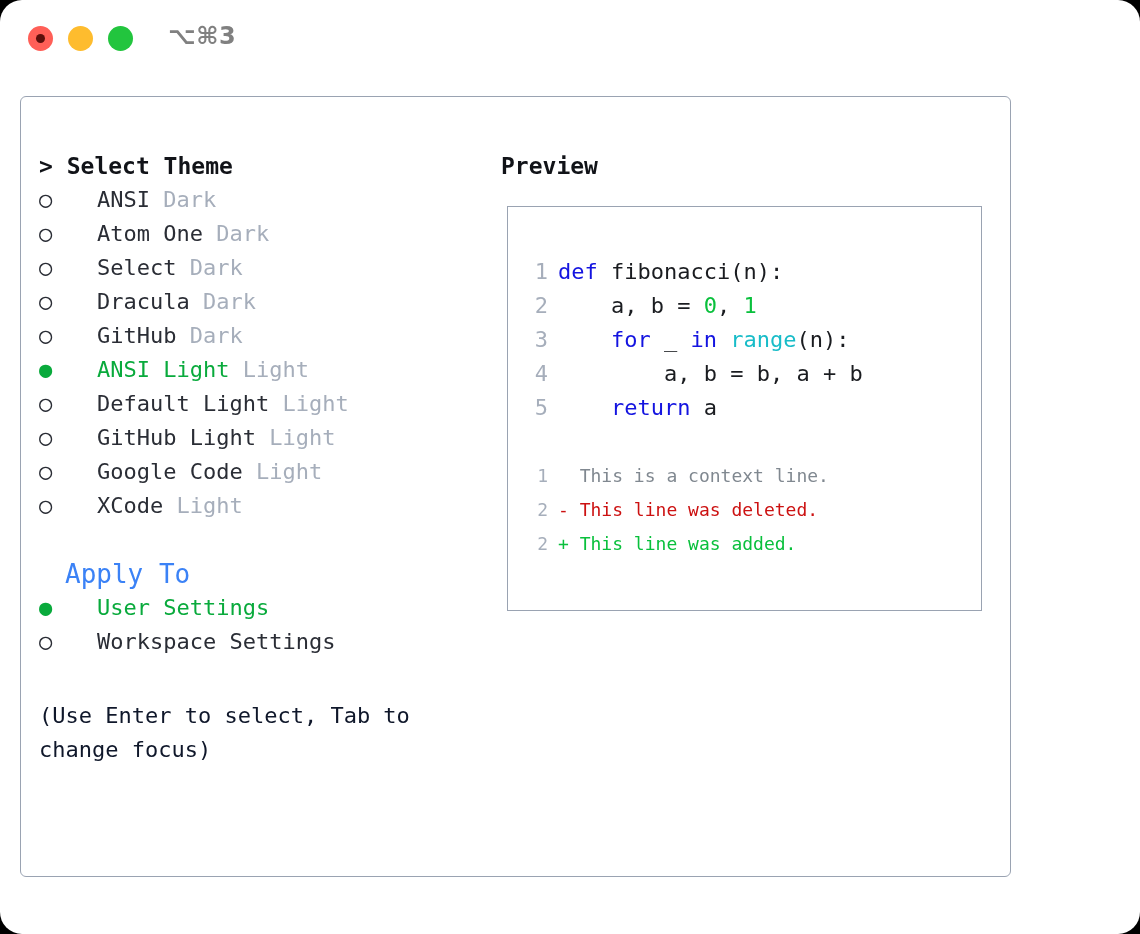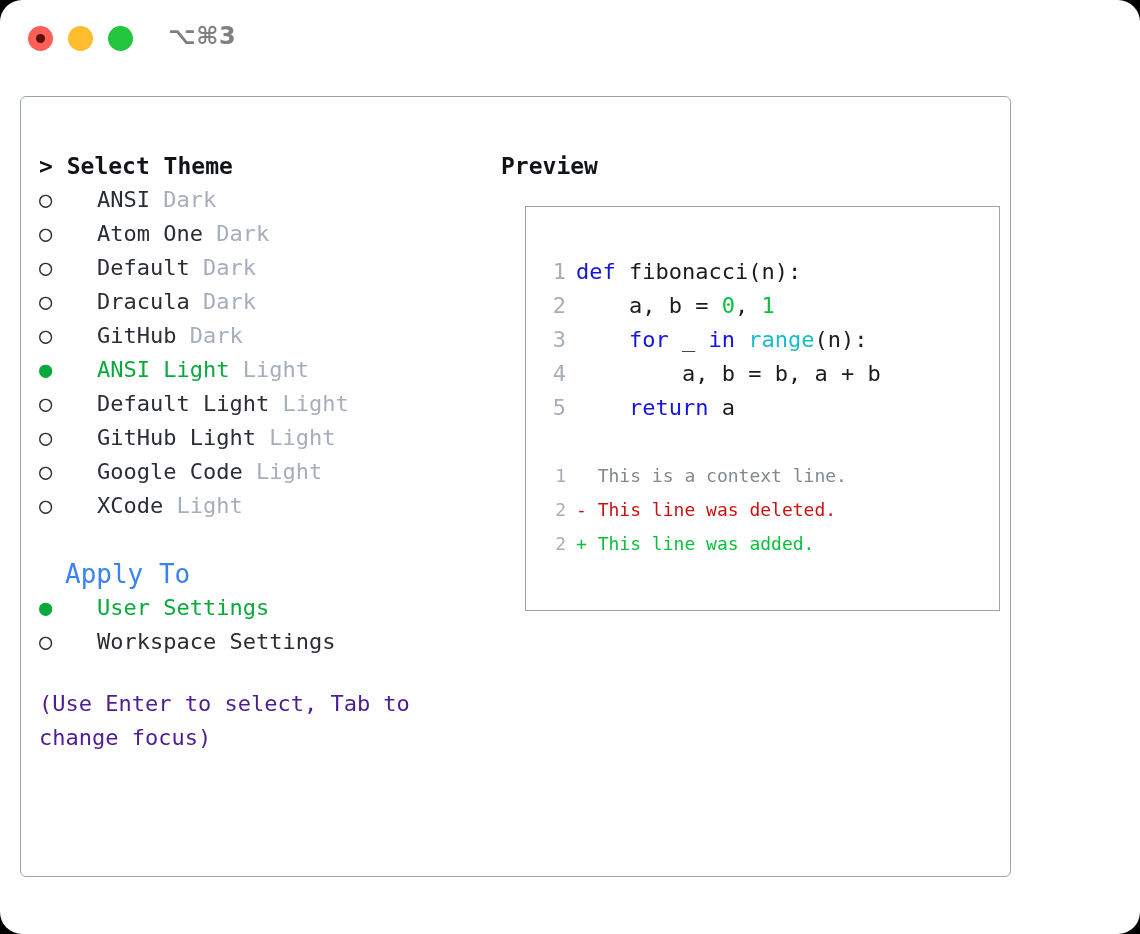--- a/index.html
+++ b/index.html
@@ -126,44 +126,44 @@
     line-height: 34px;
     font-size: 26px;
     color: #3b82f6;
     white-space: pre;
     padding-left: 26px;
   }
 
   .spacer-1 { height: 34px; }
 
   .hint {
-    margin-top: 28px;
+    margin-top: 40px;
     font-size: 22px;
     line-height: 34px;
-    color: #4c1d95;
+    color: #0f172a;
     width: 415px;
     white-space: pre-wrap;
   }
 
   
   .right-col {
     position: absolute;
     left: 480px;
     top: 52px;
     width: 490px;
   }
   .preview-title {
     font-size: 23px;
     font-weight: 700;
     color: #111318;
     line-height: 34px;
     margin-bottom: 23px;
   }
   .preview-box {
-    margin-left: 24px;
+    margin-left: 6px;
     width: 475px;
     height: 405px;
     border: 1.5px solid #9aa3b2;
     box-sizing: border-box;
     background: #ffffff;
     position: relative;
   }
   .code-block {
     position: absolute;
     left: 18px;
@@ -211,21 +211,21 @@
 
   <div class="panel">
     <div class="columns">
 
       <div class="left-col">
         <div class="section-header">&gt; Select Theme</div>
 
         <div id="theme-list">
             <div class="opt-row"><span class="marker">○</span><span class="opt-name">ANSI</span><span class="opt-suffix"> Dark</span></div>
             <div class="opt-row"><span class="marker">○</span><span class="opt-name">Atom One</span><span class="opt-suffix"> Dark</span></div>
-            <div class="opt-row"><span class="marker">○</span><span class="opt-name">Default</span><span class="opt-suffix"> Dark</span></div>
+            <div class="opt-row"><span class="marker">○</span><span class="opt-name">Select</span><span class="opt-suffix"> Dark</span></div>
             <div class="opt-row"><span class="marker">○</span><span class="opt-name">Dracula</span><span class="opt-suffix"> Dark</span></div>
             <div class="opt-row"><span class="marker">○</span><span class="opt-name">GitHub</span><span class="opt-suffix"> Dark</span></div>
             <div class="opt-row selected"><span class="marker">●</span><span class="opt-name">ANSI Light</span><span class="opt-suffix"> Light</span></div>
             <div class="opt-row"><span class="marker">○</span><span class="opt-name">Default Light</span><span class="opt-suffix"> Light</span></div>
             <div class="opt-row"><span class="marker">○</span><span class="opt-name">GitHub Light</span><span class="opt-suffix"> Light</span></div>
             <div class="opt-row"><span class="marker">○</span><span class="opt-name">Google Code</span><span class="opt-suffix"> Light</span></div>
             <div class="opt-row"><span class="marker">○</span><span class="opt-name">XCode</span><span class="opt-suffix"> Light</span></div>
           </div>
 
         <div class="spacer-1"></div>

